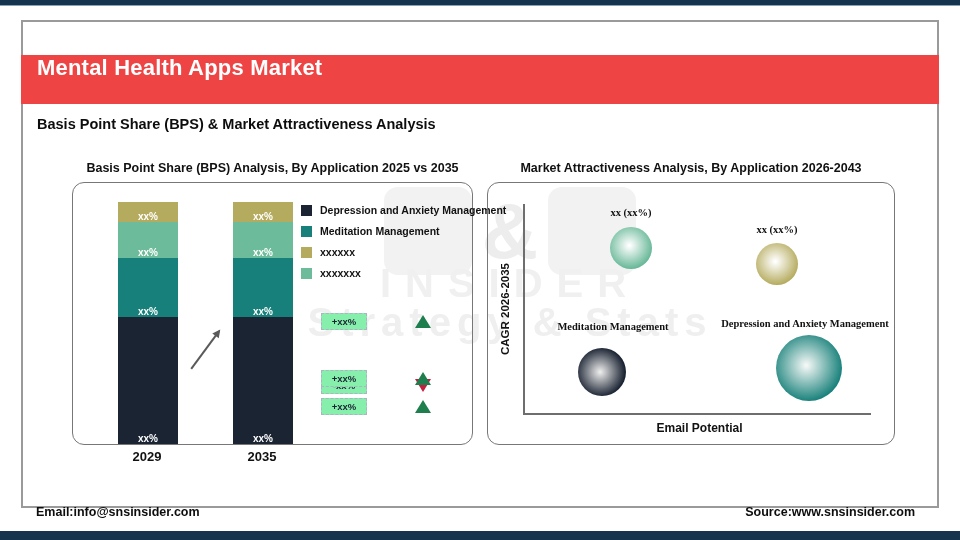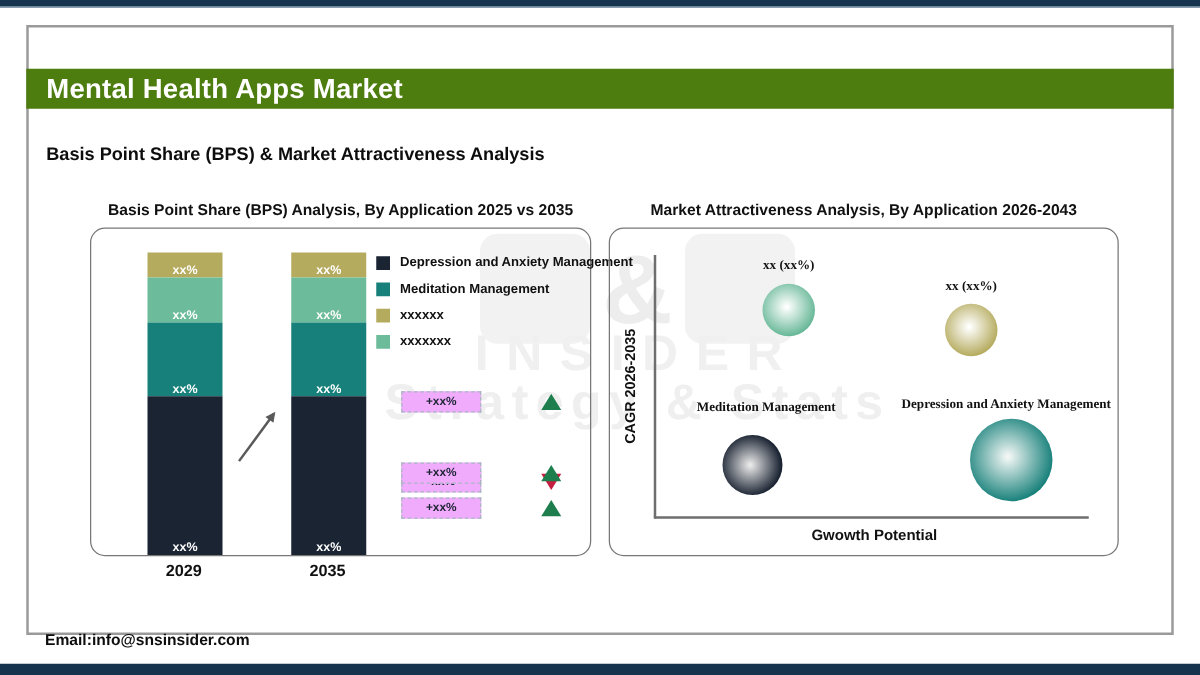--- a/index.html
+++ b/index.html
@@ -4,21 +4,21 @@
 <style>
   * { margin:0; padding:0; box-sizing:border-box; }
   body { font-family:"Liberation Sans", sans-serif; background:#ffffff; }
   .slide { position:relative; width:960px; height:540px; background:#ffffff; overflow:hidden; }
 
   .strip-top { position:absolute; left:0; top:0; width:960px; height:6px; background:#17344f; border-bottom:1px solid #8ba2b5; }
   .strip-bottom { position:absolute; left:0; top:531px; width:960px; height:9px; background:#17344f; }
 
   .frame { position:absolute; left:21px; top:20px; width:918px; height:488px; background:transparent; border:2px solid #9a9a9a; }
 
-  .title-band { position:absolute; left:21px; top:55px; width:918px; height:32px; background:#4d7c0f; display:flex; align-items:center; }
+  .title-band { position:absolute; left:21px; top:55px; width:918px; height:49px; background:#ef4444; display:flex; }
   .title-band h1 { color:#ffffff; font-size:22px; font-weight:bold; padding-left:16px; letter-spacing:.2px; }
 
   .subtitle { position:absolute; left:37px; top:116px; font-size:14.5px; font-weight:bold; color:#0d0d0d; }
 
   .chart-title { position:absolute; top:161px; font-size:12.5px; font-weight:bold; color:#111; text-align:center; }
   .chart-title.left { left:72px; width:401px; }
   .chart-title.right { left:487px; width:408px; }
 
   
   .watermark { position:absolute; left:295px; top:183px; width:430px; height:190px; z-index:0; overflow:hidden; }
@@ -51,21 +51,21 @@
 
   .legend { position:absolute; left:228px; top:20px; }
   .legend-item { display:flex; align-items:center; height:14px; margin-bottom:7px; }
   .legend-swatch { width:11px; height:11px; margin-right:8px; flex:0 0 auto; }
   .legend-swatch.navy { background:#1b2433; } .legend-swatch.teal { background:#17807a; }
   .legend-swatch.green { background:#6cbb9a; } .legend-swatch.khaki { background:#b5ab5e; }
   .legend-label { font-size:10.5px; font-weight:600; color:#111; white-space:nowrap; }
 
   .delta-row { position:absolute; left:248px; display:flex; align-items:center; }
   .delta-row.d0 { top:130px; } .delta-row.d1 { top:158px;margin-top:36px; } .delta-row.d2 { top:187px; } .delta-row.d3 { top:215px; }
-  .delta-box { width:64px; height:17px; border:1.5px dashed #a9b6c2; display:flex; align-items:center; justify-content:center; font-size:9.5px; font-weight:bold; color:#1b2433; background:#f0abfc; }
+  .delta-box { width:46px; height:17px; border:1.5px dashed #a9b6c2; display:flex; align-items:center; justify-content:center; font-size:9.5px; font-weight:bold; color:#1b2433; background:#86efac; }
   .tri { margin-left:48px; width:0; height:0; }
   .tri.up { border-left:8px solid transparent; border-right:8px solid transparent; border-bottom:13px solid #1e7e4e; }
   .tri.down { border-left:8px solid transparent; border-right:8px solid transparent; border-top:13px solid #c41f3f; }
 
   
   .axis-y { position:absolute; left:35px; top:21px; width:2px; height:211px; background:#6e6e6e; }
   .axis-x { position:absolute; left:35px; top:230px; width:348px; height:2px; background:#6e6e6e; border-bottom-left-radius:4px; }
   .axis-y-label { position:absolute; left:17px; top:126px; transform:translate(-50%,-50%) rotate(-90deg); font-size:11.5px; font-weight:bold; color:#111; white-space:nowrap; }
   .axis-x-label { position:absolute; left:40px; top:238px; width:343px; text-align:center; font-size:12px; font-weight:bold; color:#111; }
 
@@ -182,29 +182,30 @@
     </div>
   </div>
 
   <div class="year-label y2025">2029</div>
   <div class="year-label y2035">2035</div>
 
   <div class="panel right">
     <div class="axis-y"></div>
     <div class="axis-x"></div>
     <div class="axis-y-label">CAGR 2026-2035</div>
-    <div class="axis-x-label">Gwowth Potential</div>
+    <div class="axis-x-label">Email Potential</div>
 
     <span class="bubble-label green">xx (xx%)</span>
     <div class="bubble green"></div>
 
     <span class="bubble-label khaki">xx (xx%)</span>
     <div class="bubble khaki"></div>
 
     <span class="bubble-label navy">Meditation Management</span>
     <div class="bubble navy"></div>
 
     <span class="bubble-label teal">Depression and Anxiety Management</span>
     <div class="bubble teal"></div>
   </div>
 
   <div class="footer left">Email:info@snsinsider.com</div>
+  <div class="footer right">Source:www.snsinsider.com</div>
 </div>
 
 </body></html>

